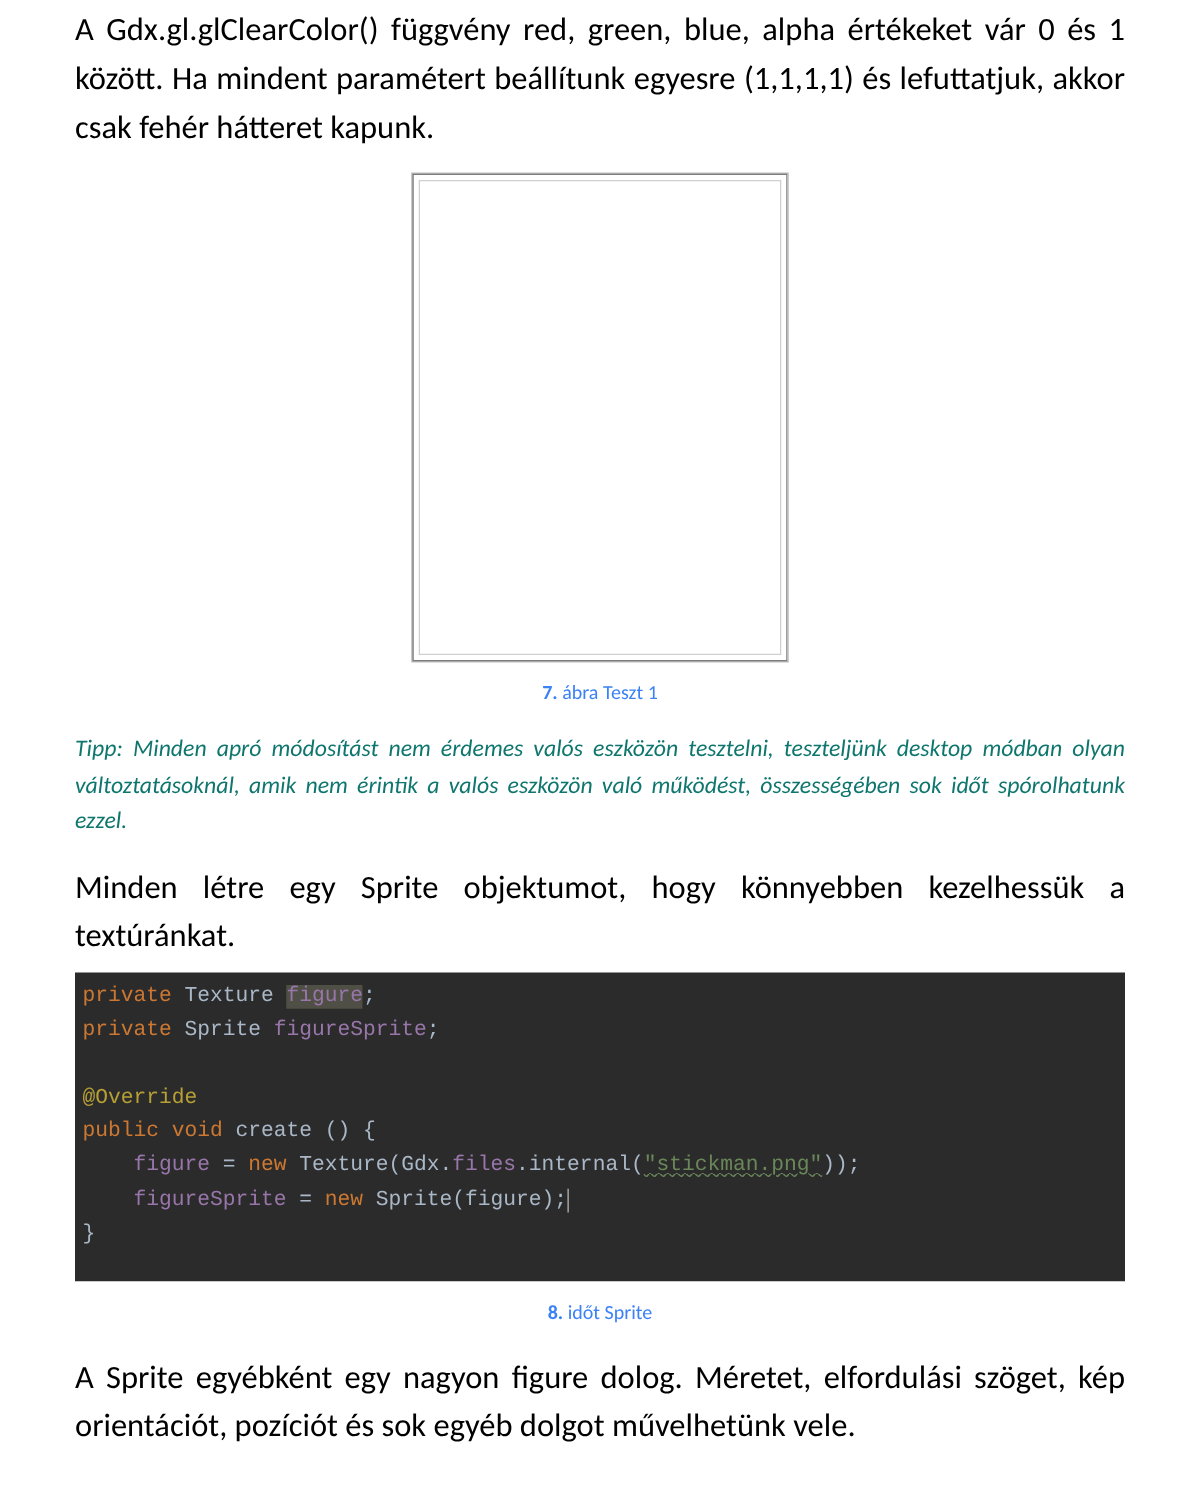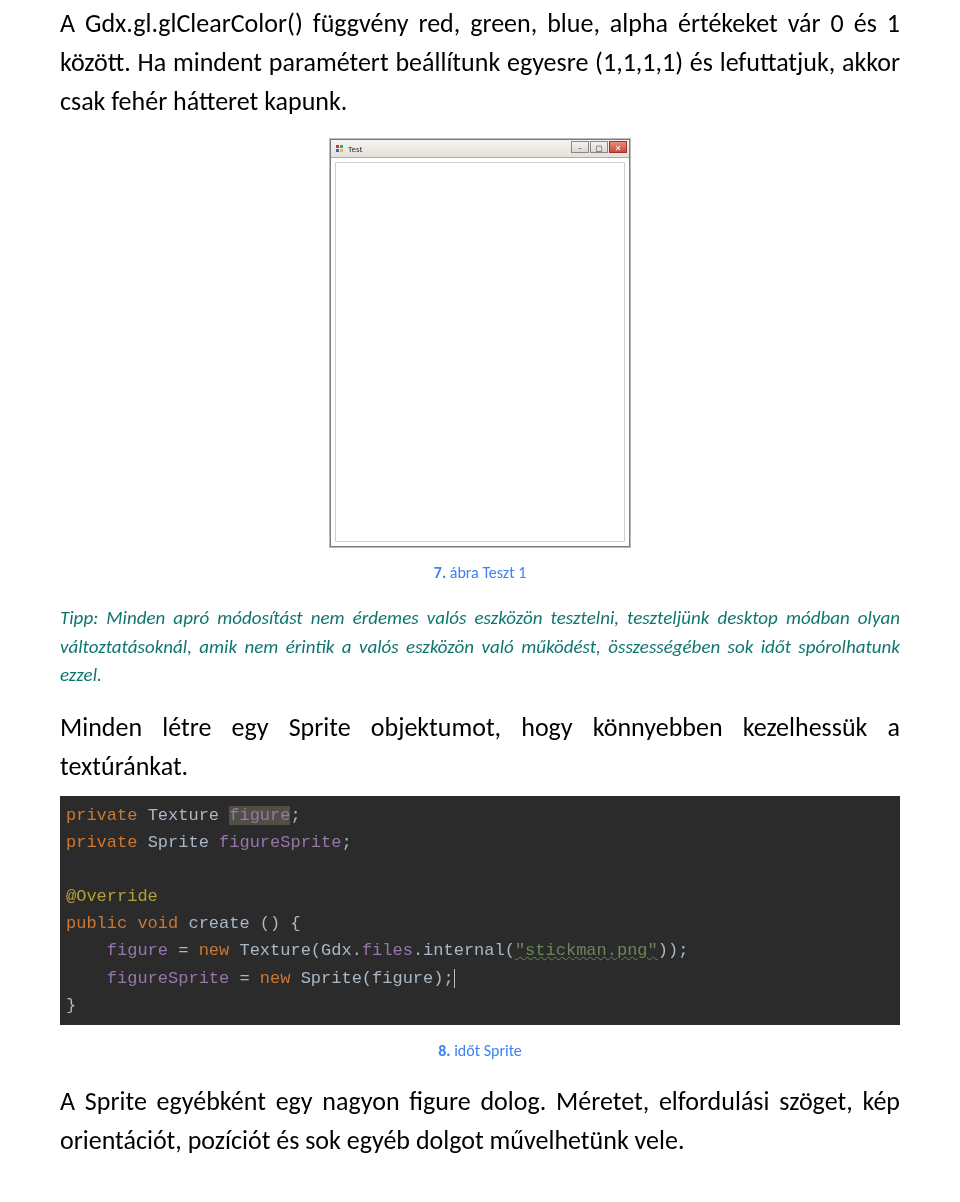--- a/index.html
+++ b/index.html
@@ -74,54 +74,38 @@
     line-height: 1.5;
     text-align: justify;
     margin-bottom: 18px;
   }
   .code-fig {
     background: #2b2b2b;
     color: #a9b7c6;
     font-family: Consolas, "Courier New", monospace;
     font-size: 17px;
     line-height: 1.6;
-    padding: 6px 2px 6px 6px;
+    padding: 6px 2px 24px 6px;
     margin: 10px 0 4px 0;
     white-space: pre;
   }
   .kw { color: #cc7832; }
   .fld { color: #9876aa; }
   .ann { color: #b6a036; }
   .str { color: #6a8759; }
   .squig { text-decoration: wavy underline #6a8759; text-decoration-thickness: 1px; }
   .hl { background: #4f4f45; }
   .cursor { border-left: 1px solid #bbb; margin-left: 0px; }
 </style>
 </head>
 <body>
 
 <p class="para intro">A Gdx.gl.glClearColor() függvény red, green, blue, alpha értékeket vár 0 és 1 között. Ha mindent paramétert beállítunk egyesre (1,1,1,1) és lefuttatjuk, akkor csak fehér hátteret kapunk.</p>
 
 <div class="figure-window">
-  <div class="titlebar">
-    <span class="tb-icon">
-      <svg width="10" height="10" viewBox="0 0 10 10">
-          <rect x="1" y="1" width="3" height="3" fill="#d33"></rect>
-          <rect x="5" y="1" width="3" height="3" fill="#3a7"></rect>
-          <rect x="1" y="5" width="3" height="3" fill="#36c"></rect>
-          <rect x="5" y="5" width="3" height="3" fill="#cc3"></rect>
-        </svg>
-    </span>
-    <span class="tb-title">Test</span>
-    <span class="win-btns">
-      <span class="win-btn">–</span>
-      <span class="win-btn">▢</span>
-      <span class="win-btn close">✕</span>
-    </span>
-  </div>
   <div class="win-content"></div>
 </div>
 
 <p class="caption">
   <span class="caption-num">7.</span><span> ábra Teszt 1</span>
 </p>
 
 <p class="tip-para">Tipp: Minden apró módosítást nem érdemes valós eszközön tesztelni, teszteljünk desktop módban olyan változtatásoknál, amik nem érintik a valós eszközön való működést, összességében sok időt spórolhatunk ezzel.</p>
 
 <p class="para">Minden létre egy Sprite objektumot, hogy könnyebben kezelhessük a textúránkat.</p>

